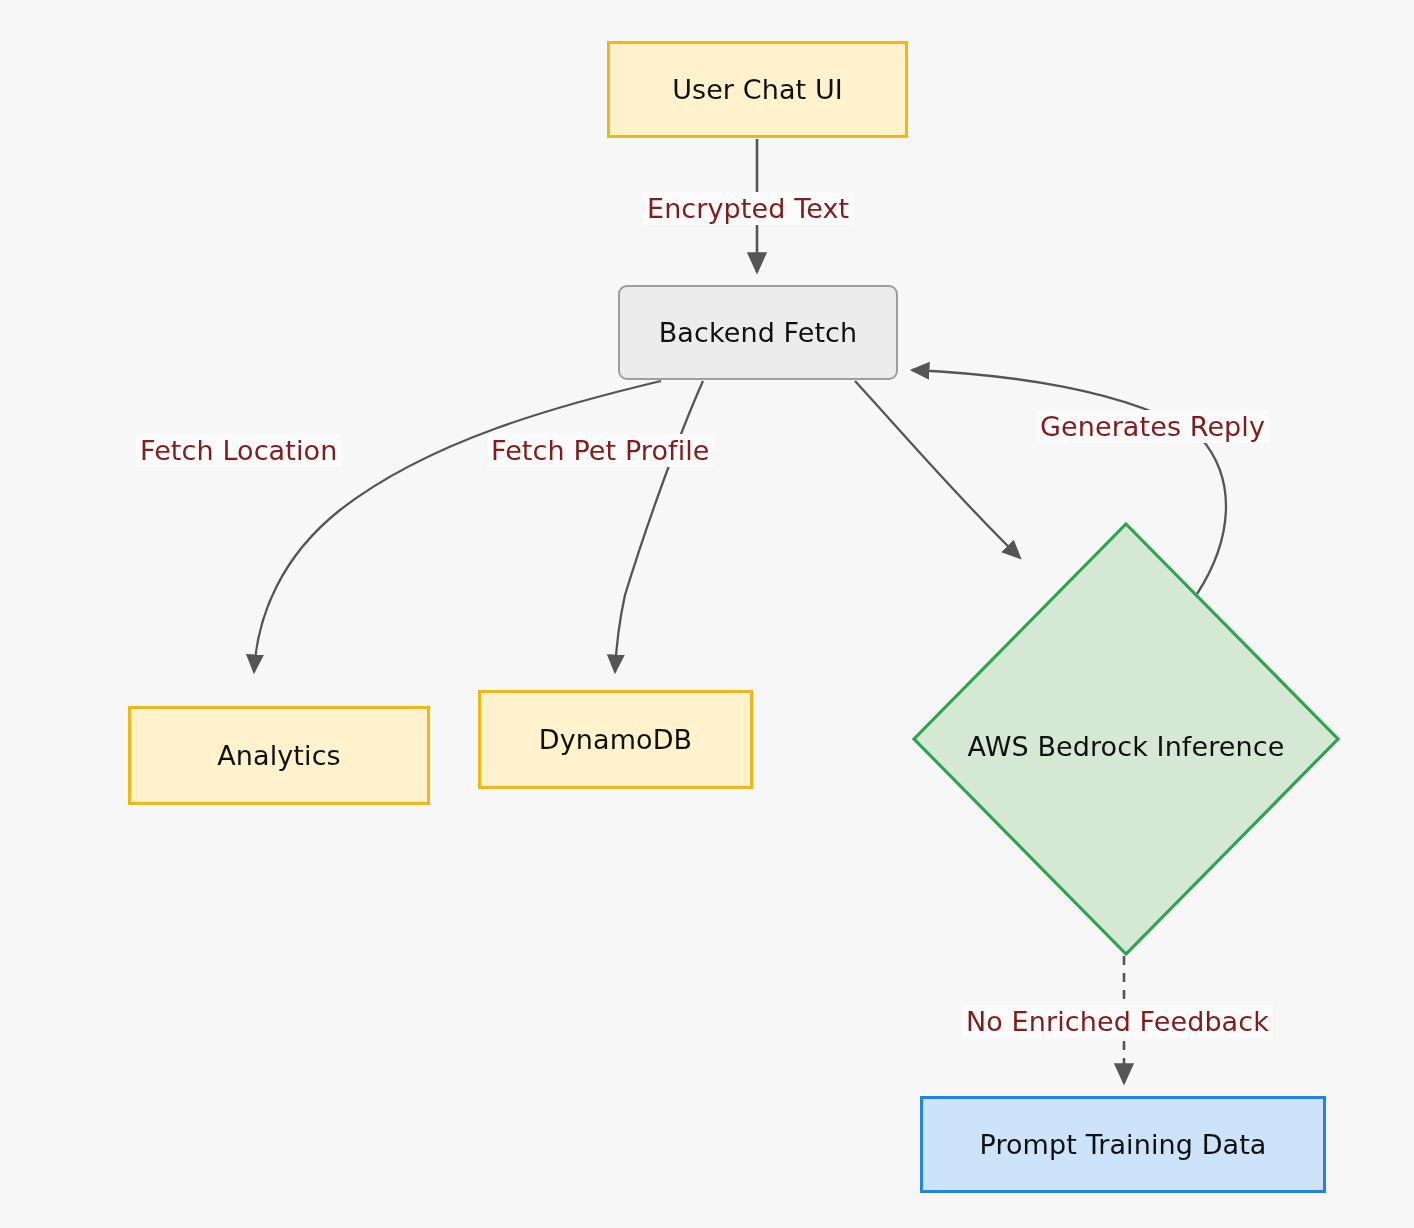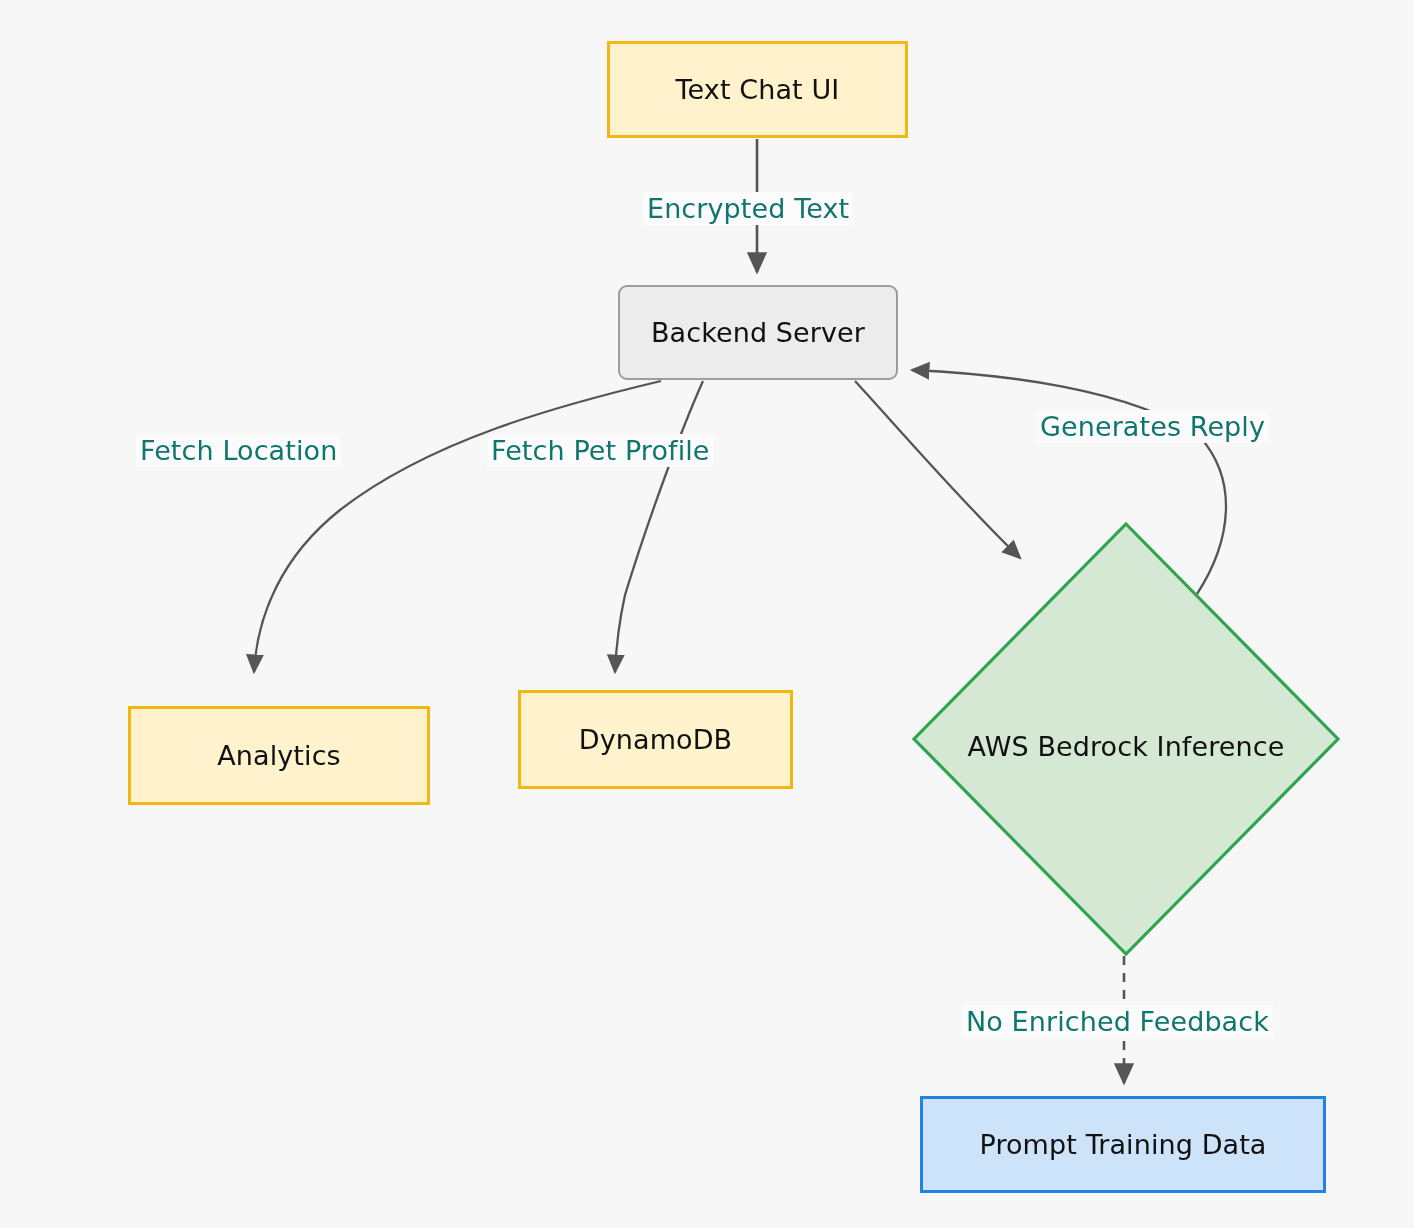--- a/index.html
+++ b/index.html
@@ -65,21 +65,21 @@
     height: 100%;
   }
   .diamond-label {
     position: relative;
     z-index: 2;
     margin-top: 16px;
   }
   .edge-label {
     position: absolute;
     font-size: 27px;
-    color: #0f766e;
+    color: #7f1d1d;
     background: #fbfbfb;
     padding: 1px 4px;
     white-space: nowrap;
     line-height: 1.15;
     letter-spacing: 0.1px;
   }
 </style>
 </head>
 <body>
 
@@ -99,32 +99,32 @@
     <path d="M 703 381 C 681 430, 648 520, 625 595 C 619 622, 616 650, 615 672" fill="none" stroke="#555555" stroke-width="2.3" marker-end="url(#arrowhead)"></path>
 
     <path d="M 855 381 C 900 430, 960 500, 1020 558" fill="none" stroke="#555555" stroke-width="2.3" marker-end="url(#arrowhead)"></path>
 
     <path d="M 1197 594 C 1232 540, 1238 480, 1200 437 C 1130 388, 1000 374, 912 370" fill="none" stroke="#555555" stroke-width="2.3" marker-end="url(#arrowhead)"></path>
 
     <path d="M 1124 956 L 1124 1083" fill="none" stroke="#555555" stroke-width="2.6" stroke-dasharray="9 8" marker-end="url(#arrowhead)"></path>
   </svg>
 
   <div class="node node-rect-yellow" style="left:607px; top:41px; width:301px; height:97px;">
-    <span class="node-label">Text Chat UI</span>
+    <span class="node-label">User Chat UI</span>
   </div>
 
   <div class="node node-rect-gray" style="left:618px; top:285px; width:280px; height:95px;">
-    <span class="node-label">Backend Server</span>
+    <span class="node-label">Backend Fetch</span>
   </div>
 
   <div class="node node-rect-yellow" style="left:128px; top:706px; width:302px; height:99px;">
     <span class="node-label">Analytics</span>
   </div>
 
-  <div class="node node-rect-yellow" style="left:478px; top:690px; width:275px; height:99px;margin-left:40px;">
+  <div class="node node-rect-yellow" style="left:478px; top:690px; width:275px; height:99px;">
     <span class="node-label">DynamoDB</span>
   </div>
 
   <div class="node node-diamond" style="left:911px; top:521px; width:430px; height:436px;">
     <svg class="diamond-shape" viewBox="0 0 430 436" preserveAspectRatio="none">
       <polygon points="215,3 427,218 215,433 3,218" fill="#d5e8d4" stroke="#2ea44f" stroke-width="3.2"></polygon>
     </svg>
     <span class="node-label diamond-label">AWS Bedrock Inference</span>
   </div>
 

